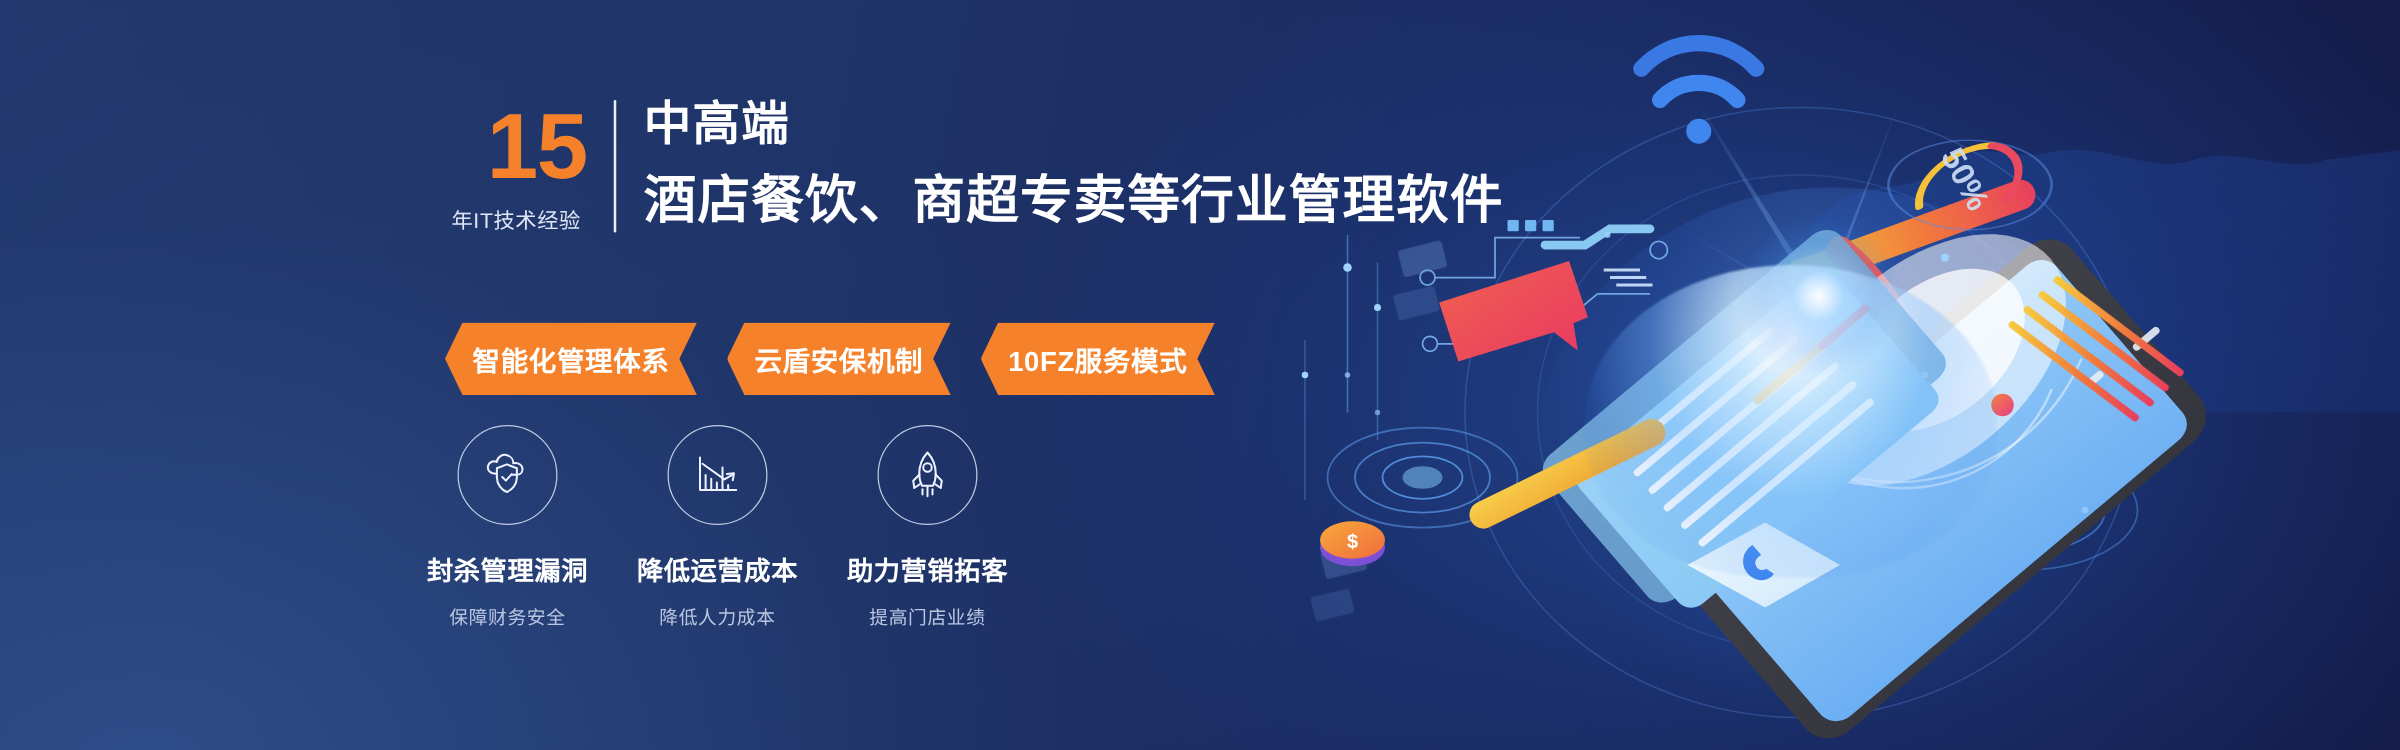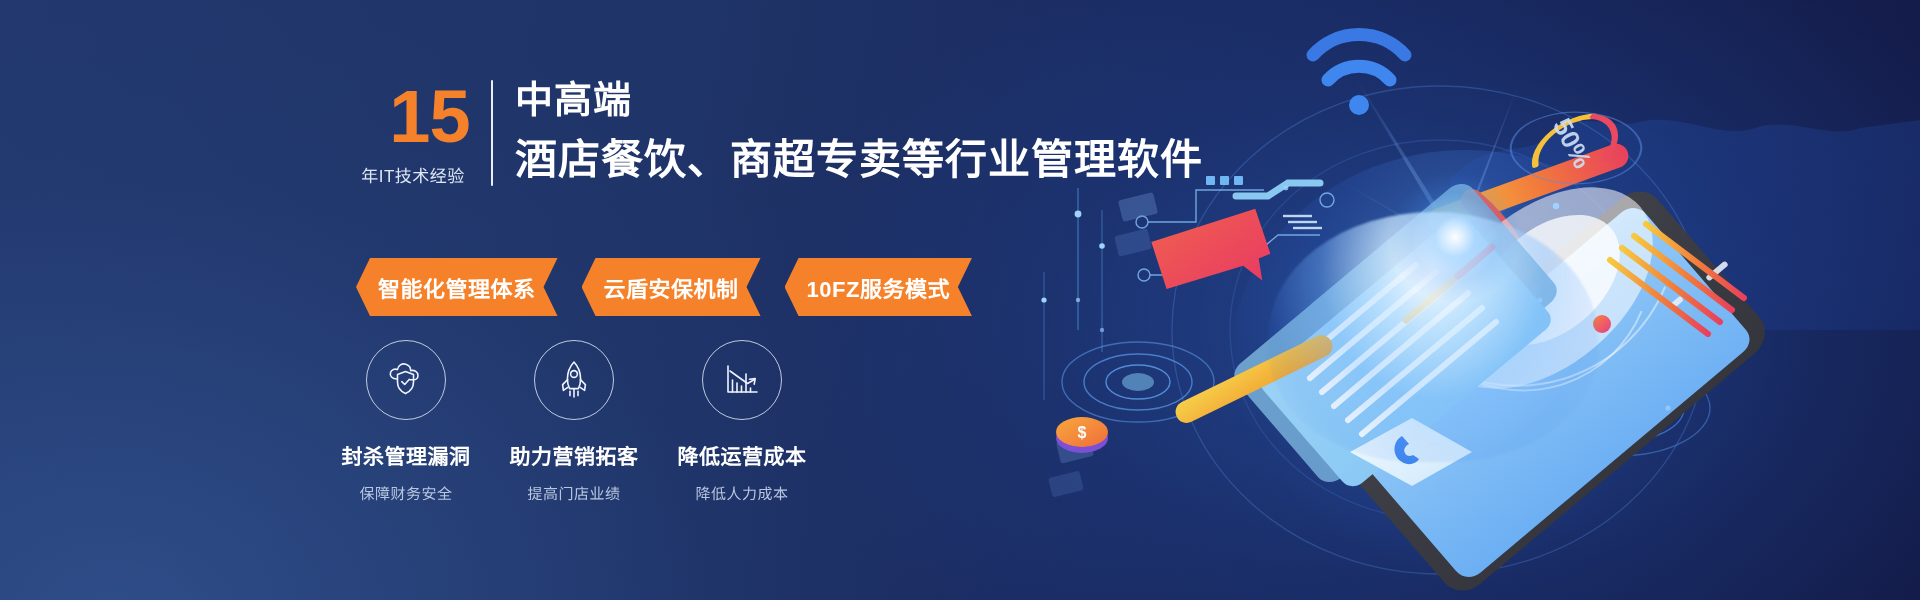--- a/index.html
+++ b/index.html
@@ -100,38 +100,20 @@
           <span>
             <svg width="44" height="40" viewBox="0 0 44 40" fill="none" stroke="#eef3ff" stroke-width="1.6" stroke-linecap="round" stroke-linejoin="round">
               <path d="M13 19 C8 19 5.5 16 6.5 12.5 C7.4 9.4 11 8.4 13.4 9.6 C14 5.6 18 3 21.8 4.2 C25 5.2 26.8 8 26.6 10.6 C30.6 9.6 34 12.2 34 15.4 C34 18 32 19.8 29.4 19.8 L26 19.8"></path>
               <path d="M21.5 11.5 L29.5 14.6 L29.5 22 C29.5 27.6 25.6 31.8 21.5 33.6 C17.4 31.8 13.5 27.6 13.5 22 L13.5 14.6 Z"></path>
               <path d="M17.8 21.6 L20.7 24.5 L25.4 19.3"></path>
             </svg>
           </span>
         </div>
         <div class="feat-title">封杀管理漏洞</div>
         <div class="feat-sub">保障财务安全</div>
-      </div>
-
-      <div class="feat">
-        <div class="feat-circle">
-          <span>
-            <svg width="40" height="42" viewBox="0 0 40 42" fill="none" stroke="#eef3ff" stroke-width="1.6" stroke-linecap="round" stroke-linejoin="round">
-              <path d="M20 3 C24.6 8 26.6 14 26.6 20 C26.6 24 25.6 27.4 24.4 29.6 L15.6 29.6 C14.4 27.4 13.4 24 13.4 20 C13.4 14 15.4 8 20 3 Z"></path>
-              <circle cx="20" cy="15" r="3.4"></circle>
-              <path d="M13.6 20.6 L8.6 25.6 L9.4 31.4 L13.8 28.4"></path>
-              <path d="M26.4 20.6 L31.4 25.6 L30.6 31.4 L26.2 28.4"></path>
-              <path d="M20 30.4 L20 38"></path>
-              <path d="M16 32.4 L16 36.6"></path>
-              <path d="M24 32.4 L24 36.6"></path>
-            </svg>
-          </span>
-        </div>
-        <div class="feat-title">助力营销拓客</div>
-        <div class="feat-sub">提高门店业绩</div>
       </div>
 
       <div class="feat">
         <div class="feat-circle">
           <span>
             <svg width="42" height="38" viewBox="0 0 42 38" fill="none" stroke="#eef3ff" stroke-width="1.6" stroke-linecap="round" stroke-linejoin="round">
               <path d="M7 5 L7 31 L36 31"></path>
               <path d="M11.5 31 L11.5 19"></path>
               <path d="M16 31 L16 22"></path>
               <path d="M20.5 31 L20.5 25"></path>
@@ -139,20 +121,38 @@
               <path d="M29.5 31 L29.5 27"></path>
               <path d="M9 10 L26.5 22.5 L33.5 18.5"></path>
               <path d="M28.5 18.2 L34.2 17.6 L33.2 23.2"></path>
             </svg>
           </span>
         </div>
         <div class="feat-title">降低运营成本</div>
         <div class="feat-sub">降低人力成本</div>
       </div>
 
+      <div class="feat">
+        <div class="feat-circle">
+          <span>
+            <svg width="40" height="42" viewBox="0 0 40 42" fill="none" stroke="#eef3ff" stroke-width="1.6" stroke-linecap="round" stroke-linejoin="round">
+              <path d="M20 3 C24.6 8 26.6 14 26.6 20 C26.6 24 25.6 27.4 24.4 29.6 L15.6 29.6 C14.4 27.4 13.4 24 13.4 20 C13.4 14 15.4 8 20 3 Z"></path>
+              <circle cx="20" cy="15" r="3.4"></circle>
+              <path d="M13.6 20.6 L8.6 25.6 L9.4 31.4 L13.8 28.4"></path>
+              <path d="M26.4 20.6 L31.4 25.6 L30.6 31.4 L26.2 28.4"></path>
+              <path d="M20 30.4 L20 38"></path>
+              <path d="M16 32.4 L16 36.6"></path>
+              <path d="M24 32.4 L24 36.6"></path>
+            </svg>
+          </span>
+        </div>
+        <div class="feat-title">助力营销拓客</div>
+        <div class="feat-sub">提高门店业绩</div>
+      </div>
+
     </div>
   </div>
 
   <div class="art">
 
     <div class="halo-big"></div>
 
     <svg width="900" height="600" viewBox="0 0 900 600">
       <defs>
         <linearGradient id="gRed" x1="0" y1="0" x2="1" y2="1">

